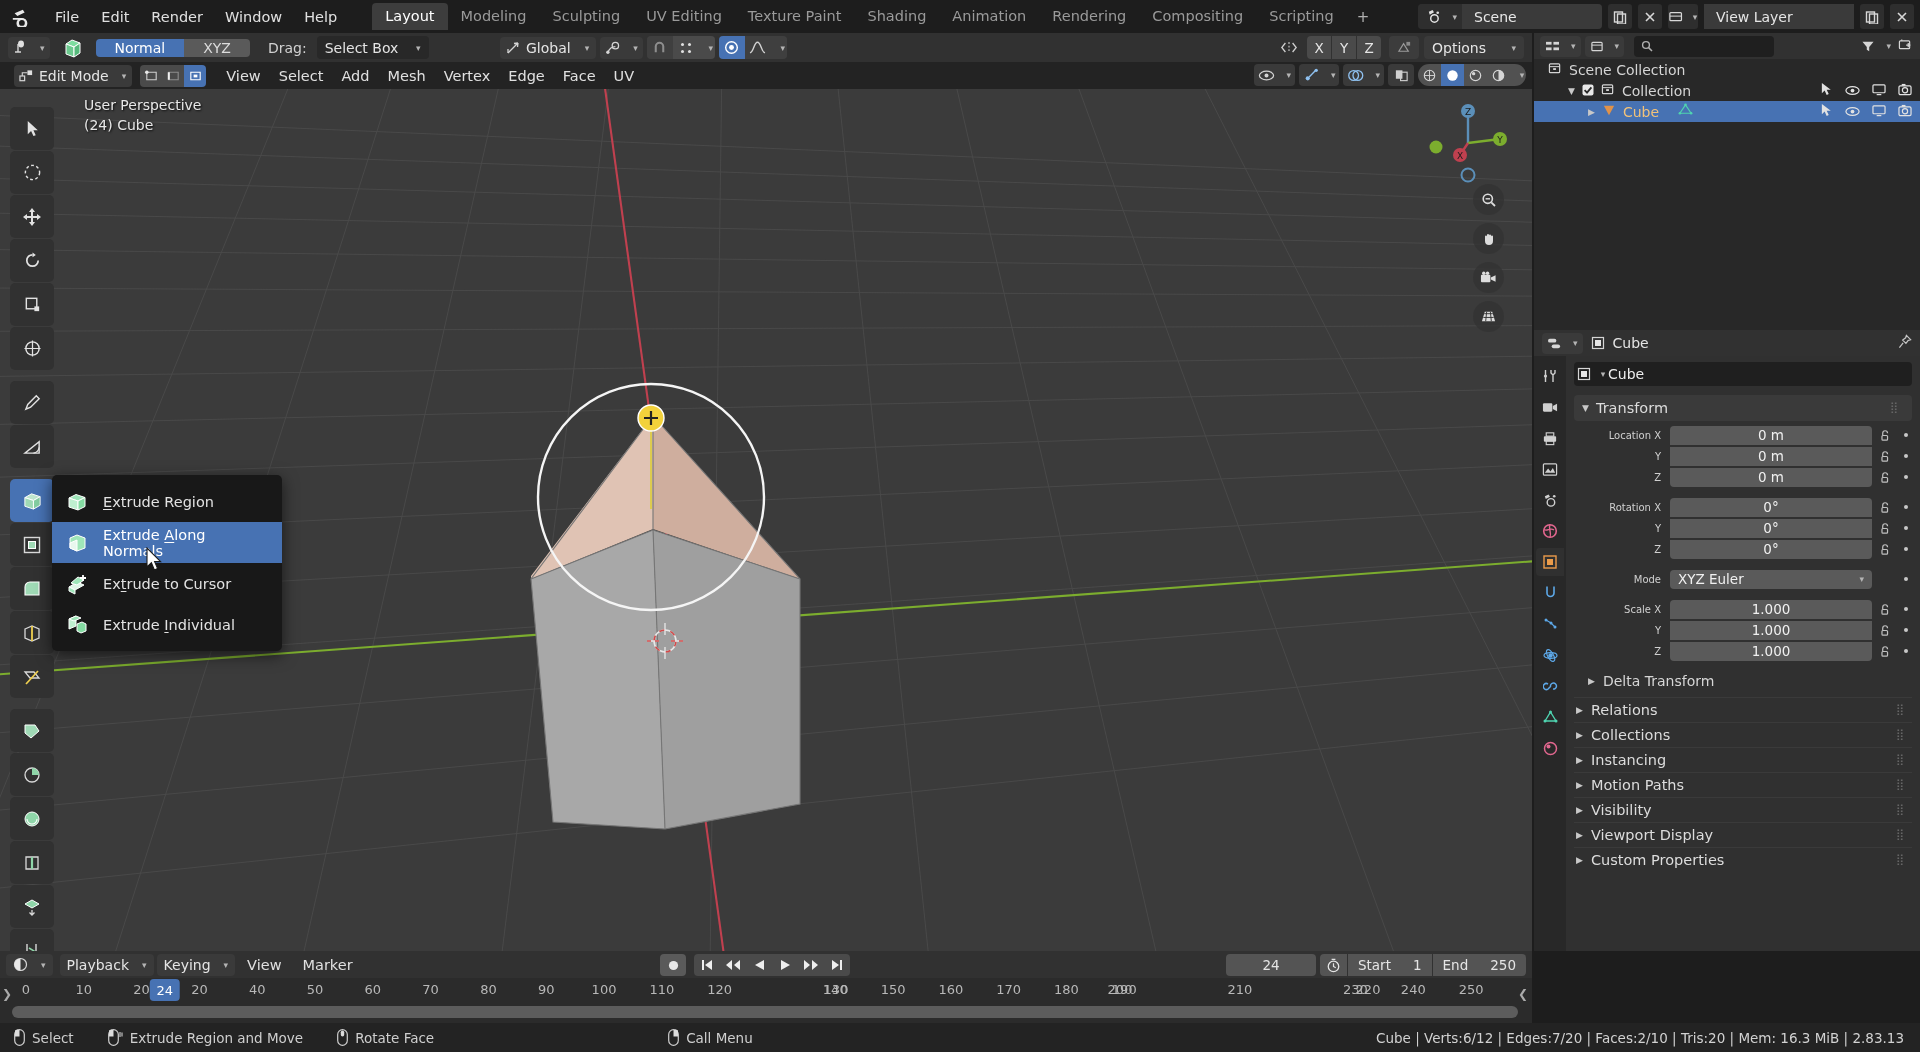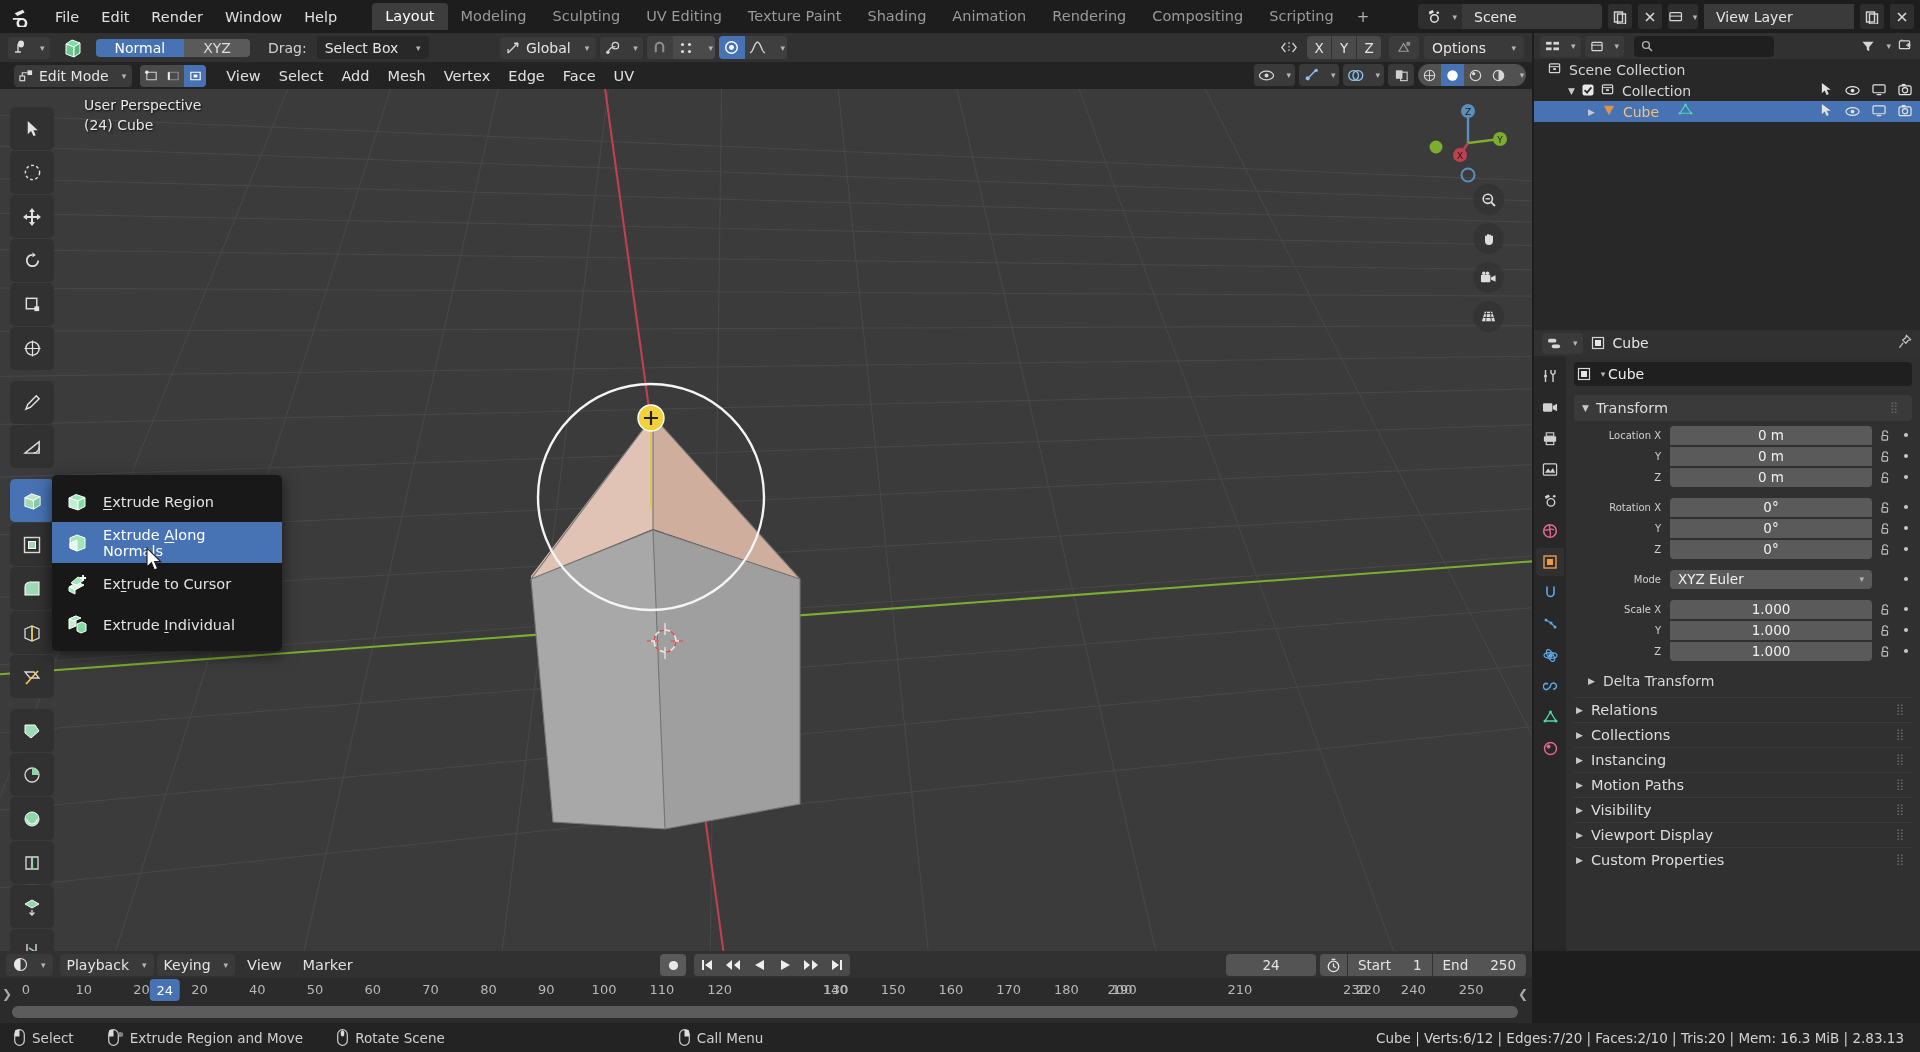--- a/index.html
+++ b/index.html
@@ -1283,21 +1283,21 @@
           <path d="M1 1.5 A4.5 4.5 0 0 1 5.5 1 L5.5 7.5 L1 7.5 Z" fill="#dcdcdc"></path>
           <path d="M12 3 L12 8 M14 3.5 L14 7.5" stroke="#cfcfcf" stroke-width="1.1"></path>
         </svg>
       <span>Extrude Region and Move</span>
     </div>
     <div class="st-item">
       <svg width="11" height="17" viewBox="0 0 11 17">
           <rect x="0.7" y="0.7" width="9.6" height="15.6" rx="4.8" fill="none" stroke="#cfcfcf" stroke-width="1.2"></rect>
           <rect x="3.8" y="1.5" width="3.4" height="6" rx="1.7" fill="#dcdcdc"></rect>
         </svg>
-      <span>Rotate Scene</span>
+      <span>Rotate Face</span>
     </div>
     <div class="st-item" style="margin-left:200px">
       <svg width="11" height="17" viewBox="0 0 11 17">
           <rect x="0.7" y="0.7" width="9.6" height="15.6" rx="4.8" fill="none" stroke="#cfcfcf" stroke-width="1.2"></rect>
           <path d="M10 1.5 A4.5 4.5 0 0 0 5.5 1 L5.5 7.5 L10 7.5 Z" fill="#dcdcdc"></path>
         </svg>
       <span>Call Menu</span>
     </div>
     <div class="status-right">Cube | Verts:6/12 | Edges:7/20 | Faces:2/10 | Tris:20 | Mem: 16.3 MiB | 2.83.13</div>
   </div>

